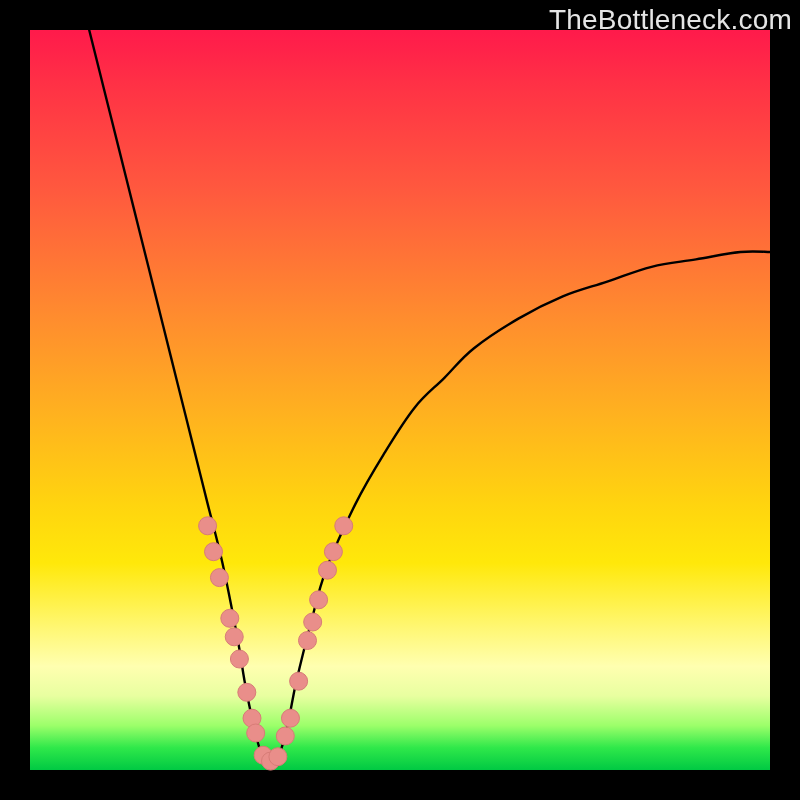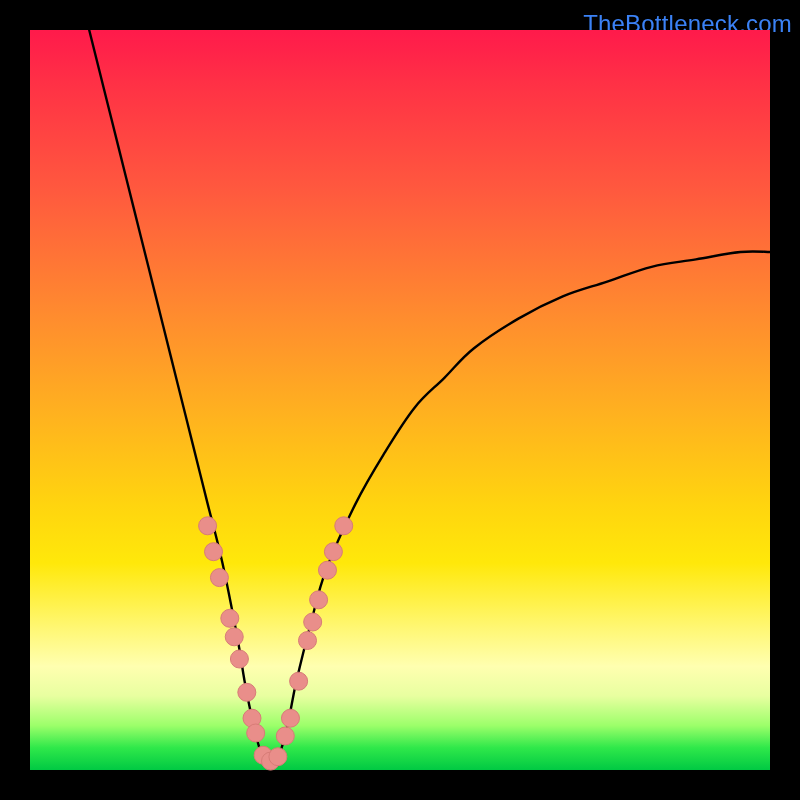--- a/index.html
+++ b/index.html
@@ -38,26 +38,25 @@
       #e8ffa0 90%,
       #9cff6a 94%,
       #2fe84a 97%,
       #00c943 100%
     );
   }
   .watermark {
     position: absolute;
     top: 4px;
     right: 8px;
-    color: #3b82f6;
-    font-size: 24px;
+    color: #e5e5e5;
+    font-size: 28px;
     font-weight: 400;
     letter-spacing: 0.2px;
     user-select: none;
-    margin-top: 6px;
   }
   svg.curve {
     position: absolute;
     left: 0;
     top: 0;
     width: 740px;
     height: 740px;
     overflow: visible;
   }
 </style>

